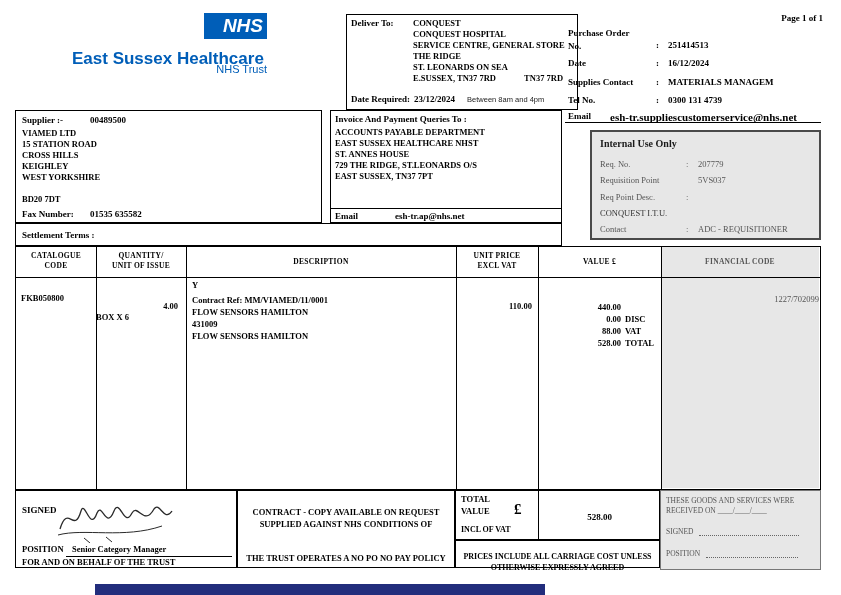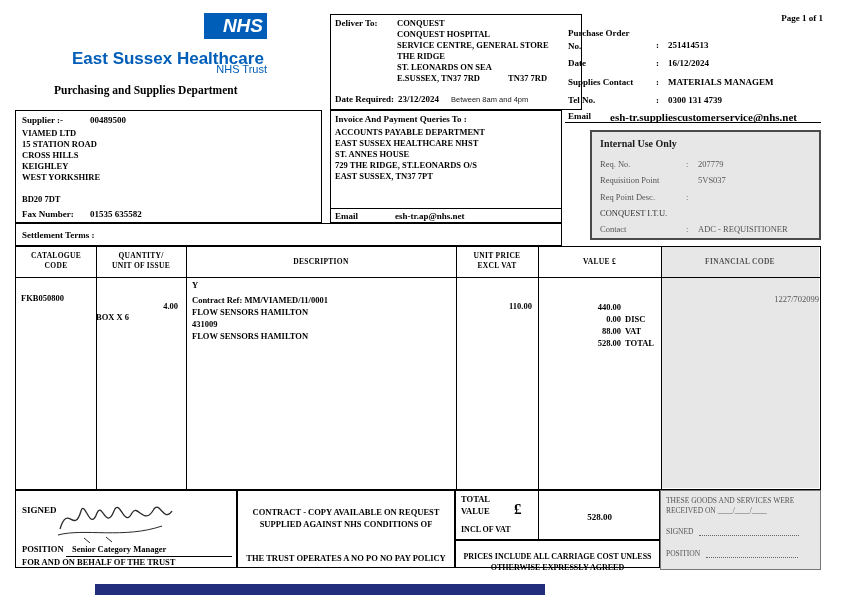--- a/index.html
+++ b/index.html
@@ -26,23 +26,22 @@
 
   <div class="t" style="top:13px; right:18px;">Page 1 of 1</div>
 
   <div class="abs sans" style="left:204px; top:13px; width:63px; height:26px; background:#005EB8; color:#fff;
               font-style:italic; font-weight:bold; font-size:19px; text-align:right;
               line-height:25px; padding-right:4px;">
     <span>NHS</span>
   </div>
   <div class="abs sans b" style="left:72px; top:42px; width:196px; color:#005EB8; font-size:17px; white-space:nowrap;">East Sussex Healthcare</div>
   <div class="abs sans" style="left:72px; top:63px; width:195px; text-align:right; color:#005EB8; font-size:11px;">NHS Trust</div>
-  <div class="t" style="left:54px; top:84px; font-size:11.5px;">Purchasing and Supplies Department</div>
-
-  <div class="box" style="left:330px; top:14px; width:252px; height:96px;">
+
+  <div class="box" style="left:346px; top:14px; width:232px; height:96px;">
     <div class="t" style="left:4px; top:3px;">Deliver To:</div>
     <div class="abs addr" style="left:66px; top:3px;">
       <div>CONQUEST</div>
       <div>CONQUEST HOSPITAL</div>
       <div>SERVICE CENTRE, GENERAL STORE</div>
       <div>THE RIDGE</div>
       <div>ST. LEONARDS ON SEA</div>
       <div class="nw">
         <span>E.SUSSEX, TN37 7RD</span>
         <span style="margin-left:26px">TN37 7RD</span>

